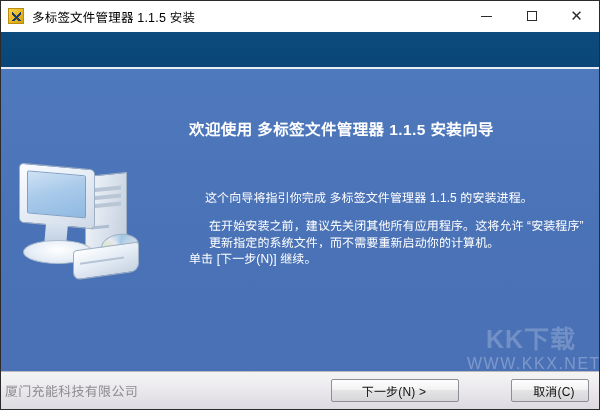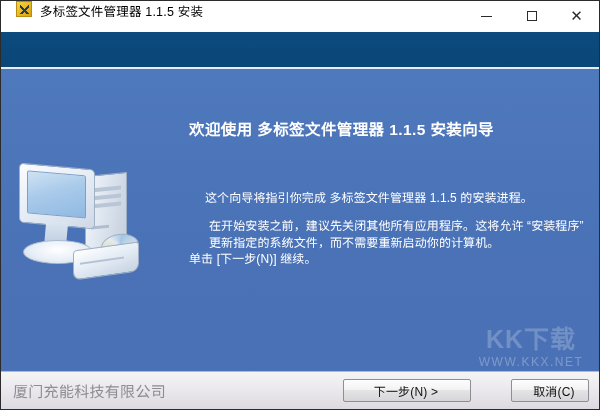--- a/index.html
+++ b/index.html
@@ -29,24 +29,23 @@
     display: flex;
     flex-direction: column;
   }
 
   
   .titlebar {
     height: 30px;
     min-height: 30px;
     background: #ffffff;
     display: flex;
-    align-items: flex-start;
+    align-items: center;
     position: relative;
     border-bottom: 1px solid #ffffff;
-    padding-left: 8px;
   }
   .title-icon {
     width: 16px;
     height: 16px;
     margin-left: 7px;
     margin-right: 8px;
     position: relative;
     background: linear-gradient(135deg, #f7d54a 0%, #e8b820 55%, #d8a310 100%);
     border: 1px solid #b98c10;
     box-sizing: border-box;
@@ -314,39 +313,39 @@
     color: rgba(255,255,255,0.22);
     line-height: 28px;
     white-space: nowrap;
   }
   .wm-sub {
     position: absolute;
     left: 0;
     top: 30px;
     width: 128px;
     text-align: center;
-    font-size: 12px;
+    font-size: 16px;
     letter-spacing: 1.5px;
     color: rgba(255,255,255,0.28);
     white-space: nowrap;
   }
 
   
   .footer {
     height: 37px;
     min-height: 37px;
     background: linear-gradient(180deg, #f4f4f4 0%, #eceaee 40%, #e3e1e6 75%, #dddbe1 100%);
     position: relative;
     display: flex;
     align-items: center;
     border-top: 1px solid #b8b8bd;
   }
   .footer-brand {
-    margin-left: 12px;
-    font-size: 15px;
+    margin-left: 4px;
+    font-size: 13px;
     color: #8d8d92;
     letter-spacing: 0.3px;
     white-space: nowrap;
   }
   .footer-buttons {
     position: absolute;
     right: 0;
     top: 0;
     height: 37px;
     display: flex;
@@ -366,21 +365,20 @@
     justify-content: center;
     letter-spacing: 0.2px;
     white-space: nowrap;
     cursor: default;
   }
   .btn-next {
     position: absolute;
     left: -268px;
     width: 128px;
     padding-right: 2px;
-    margin-left: 12px;
   }
   .btn-cancel {
     position: absolute;
     right: 10px;
     width: 78px;
     padding-left: 8px;
   }
 </style>
 </head>
 <body>

